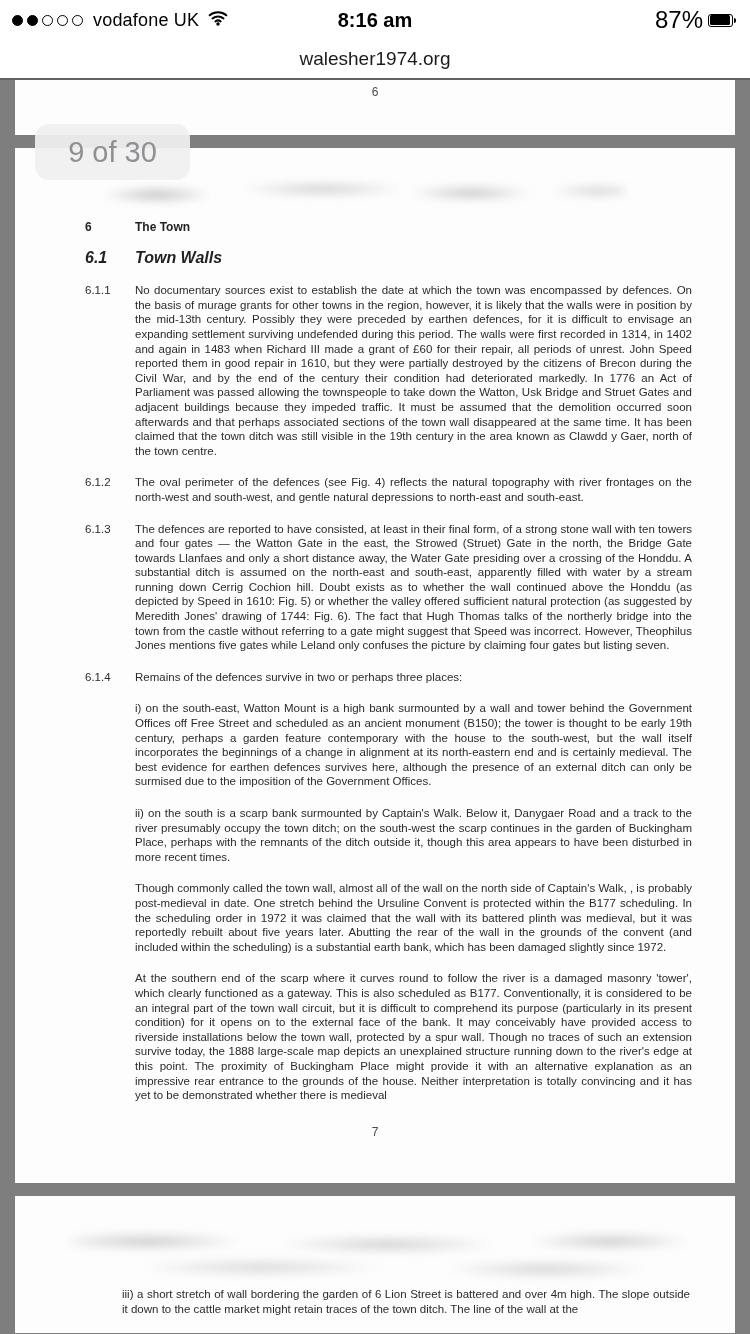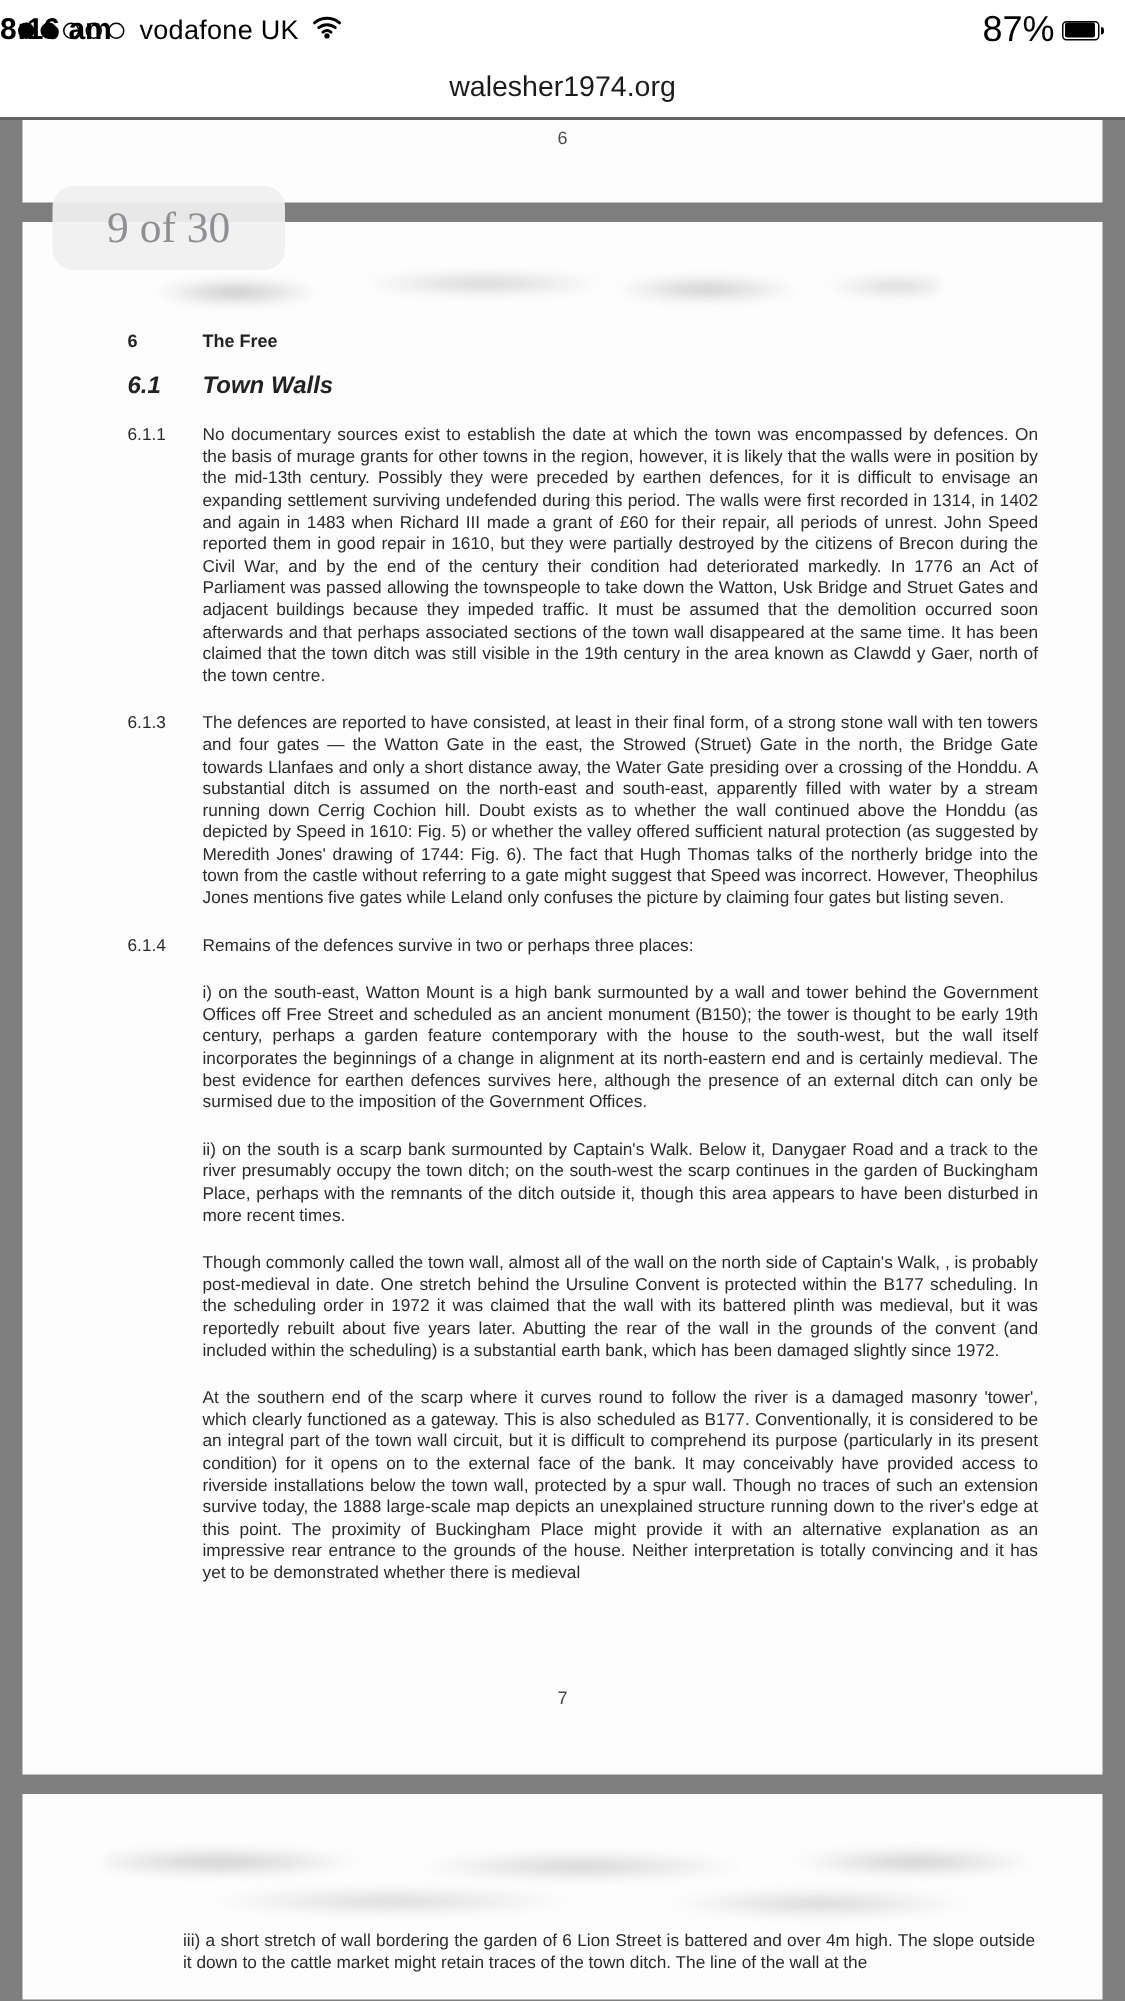--- a/index.html
+++ b/index.html
@@ -29,21 +29,21 @@
   .signal-dots { display: flex; align-items: center; gap: 4px; margin-right: 3px; }
   .dot {
     width: 11px; height: 11px; border-radius: 50%;
     border: 1.5px solid #000; background: transparent; display: inline-block;
   }
   .dot.filled { background: #000; }
   .carrier { font-size: 18px; letter-spacing: .2px; }
   .wifi { margin-left: 2px; display: inline-block; }
   .sb-center {
     position: absolute; left: 0; right: 0; top: 0; height: 40px;
-    display: flex; align-items: center; 
+    display: flex; align-items: center; justify-content: center;
     pointer-events: none;
   }
   .time { font-size: 20px; font-weight: bold; }
   .sb-right { display: flex; align-items: center; gap: 5px; }
   .batt-pct { font-size: 24px; }
   .battery { position: relative; width: 28px; height: 13px; display: inline-block; }
   .battery .shell {
     position: absolute; left: 0; top: 0; width: 25px; height: 13px;
     border: 1px solid #000; border-radius: 3px;
   }
@@ -90,21 +90,20 @@
   
   .page-badge {
     position: absolute;
     left: 35px; top: 44px;
     width: 155px; height: 56px;
     background: rgba(240,240,240,0.93);
     border-radius: 14px;
     display: flex; align-items: center; justify-content: center;
     font-size: 29px; color: #8f9093;
     z-index: 5;
-    font-family: Liberation Serif, serif;
   }
 
   
   .blur-strip {
     position: absolute; left: 60px; right: 110px; top: 24px; height: 38px;
     background:
       radial-gradient(ellipse 80px 12px at 15% 60%, rgba(120,120,120,.45), transparent 70%),
       radial-gradient(ellipse 120px 11px at 45% 45%, rgba(130,130,130,.38), transparent 70%),
       radial-gradient(ellipse 90px 12px at 72% 55%, rgba(120,120,120,.4), transparent 70%),
       radial-gradient(ellipse 70px 10px at 95% 50%, rgba(130,130,130,.35), transparent 70%);
@@ -199,33 +198,37 @@
       <div class="pg-num">6</div>
     </div>
 
     <div class="page page-current">
       <div class="blur-strip"></div>
 
       <div class="doc">
 
         <div class="row h1">
           <span class="num">6</span>
-          <span class="txt">The Free</span>
+          <span class="txt">The Town</span>
         </div>
 
         <div class="row h2">
           <span class="num">6.1</span>
           <span class="txt">Town Walls</span>
         </div>
 
         <div class="row para">
           <span class="num">6.1.1</span>
           <span class="txt">No documentary sources exist to establish the date at which the town was encompassed by defences. On the basis of murage grants for other towns in the region, however, it is likely that the walls were in position by the mid-13th century. Possibly they were preceded by earthen defences, for it is difficult to envisage an expanding settlement surviving undefended during this period. The walls were first recorded in 1314, in 1402 and again in 1483 when Richard III made a grant of £60 for their repair, all periods of unrest. John Speed reported them in good repair in 1610, but they were partially destroyed by the citizens of Brecon during the Civil War, and by the end of the century their condition had deteriorated markedly. In 1776 an Act of Parliament was passed allowing the townspeople to take down the Watton, Usk Bridge and Struet Gates and adjacent buildings because they impeded traffic. It must be assumed that the demolition occurred soon afterwards and that perhaps associated sections of the town wall disappeared at the same time. It has been claimed that the town ditch was still visible in the 19th century in the area known as Clawdd y Gaer, north of the town centre.</span>
         </div>
 
+        <div class="row para">
+          <span class="num">6.1.2</span>
+          <span class="txt">The oval perimeter of the defences (see Fig. 4) reflects the natural topography with river frontages on the north-west and south-west, and gentle natural depressions to north-east and south-east.</span>
+        </div>
 
         <div class="row para">
           <span class="num">6.1.3</span>
           <span class="txt">The defences are reported to have consisted, at least in their final form, of a strong stone wall with ten towers and four gates — the Watton Gate in the east, the Strowed (Struet) Gate in the north, the Bridge Gate towards Llanfaes and only a short distance away, the Water Gate presiding over a crossing of the Honddu. A substantial ditch is assumed on the north-east and south-east, apparently filled with water by a stream running down Cerrig Cochion hill. Doubt exists as to whether the wall continued above the Honddu (as depicted by Speed in 1610: Fig. 5) or whether the valley offered sufficient natural protection (as suggested by Meredith Jones' drawing of 1744: Fig. 6). The fact that Hugh Thomas talks of the northerly bridge into the town from the castle without referring to a gate might suggest that Speed was incorrect. However, Theophilus Jones mentions five gates while Leland only confuses the picture by claiming four gates but listing seven.</span>
         </div>
 
         <div class="row para">
           <span class="num">6.1.4</span>
           <span class="txt">Remains of the defences survive in two or perhaps three places:</span>
         </div>

